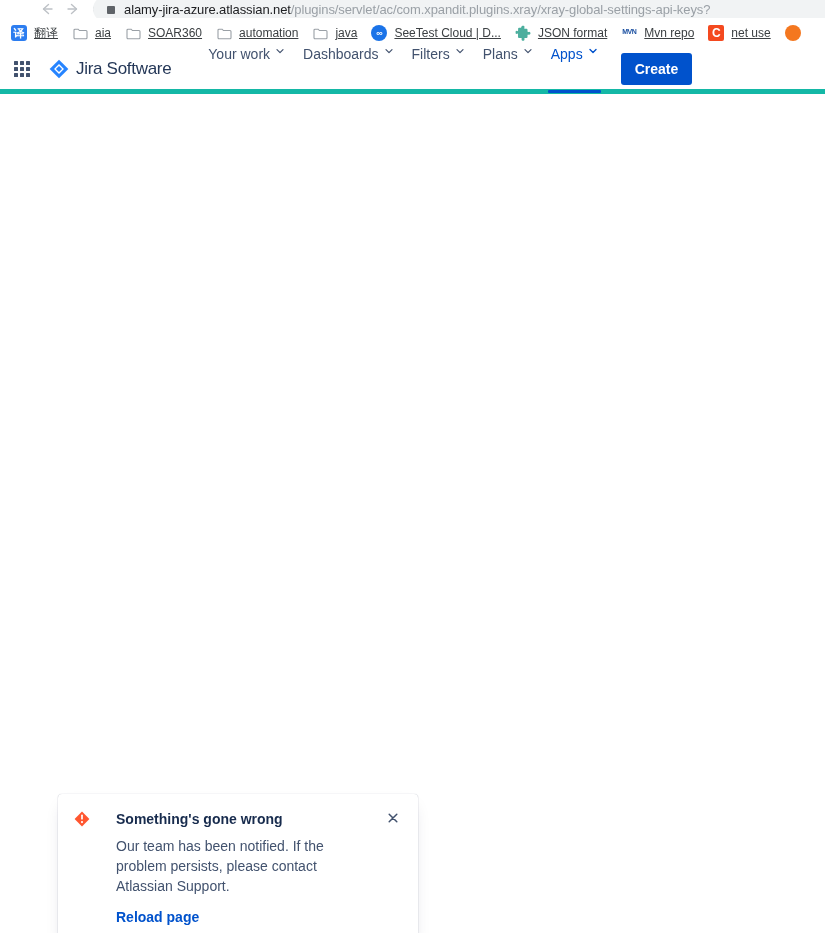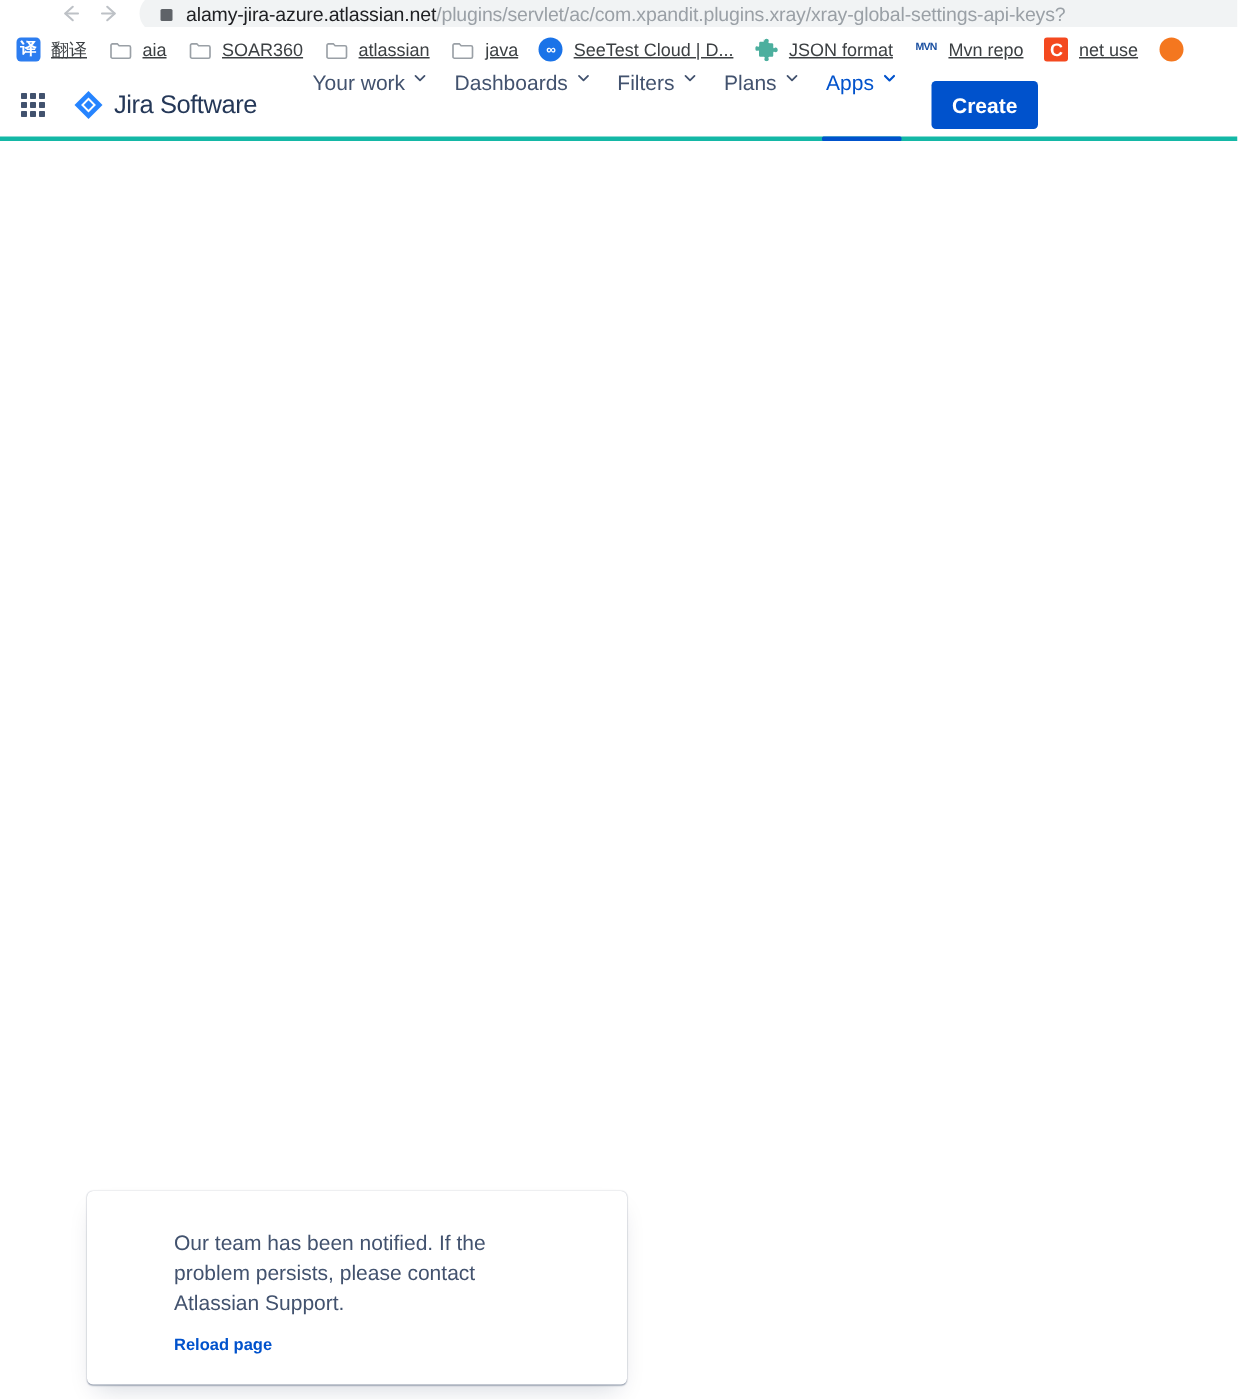--- a/index.html
+++ b/index.html
@@ -175,21 +175,21 @@
     line-height: 16px;
   }
   .bookmark-cut {
     padding-right: 0;
   }
 
   
   .jira-nav {
     height: 46px;
     background: #ffffff;
-    border-bottom: 3px solid #14b8a6;
+    border-bottom: 5px solid #14b8a6;
     display: flex;
     align-items: center;
     padding: 0 0 0 4px;
     box-sizing: border-box;
     position: relative;
   }
   .app-switcher {
     width: 32px;
     height: 32px;
     display: flex;
@@ -337,21 +337,21 @@
     margin-left: 42px;
     margin-top: 8px;
     font-size: 14px;
     line-height: 20px;
     color: #42526e;
     max-width: 250px;
   }
   .error-action {
     margin-left: 42px;
     margin-top: 13px;
-    font-size: 11px;
+    font-size: 14px;
     font-weight: bold;
     color: #0052cc;
     cursor: pointer;
     display: inline-block;
     text-decoration: none;
   }
 </style>
 </head>
 <body>
 
@@ -407,21 +407,21 @@
       </span>
       <span class="bookmark-label">SOAR360</span>
     </div>
 
     <div class="bookmark">
       <span class="bm-icon icon-folder">
         <svg width="15" height="13" viewBox="0 0 15 13">
           <path d="M1 3.2a1 1 0 0 1 1-1h3.2l1.2 1.3H13a1 1 0 0 1 1 1v6.3a1 1 0 0 1-1 1H2a1 1 0 0 1-1-1z" fill="none" stroke="#9aa0a6" stroke-width="1.1"></path>
         </svg>
       </span>
-      <span class="bookmark-label">atlassian</span>
+      <span class="bookmark-label">automation</span>
     </div>
 
     <div class="bookmark">
       <span class="bm-icon icon-folder">
         <svg width="15" height="13" viewBox="0 0 15 13">
           <path d="M1 3.2a1 1 0 0 1 1-1h3.2l1.2 1.3H13a1 1 0 0 1 1 1v6.3a1 1 0 0 1-1 1H2a1 1 0 0 1-1-1z" fill="none" stroke="#9aa0a6" stroke-width="1.1"></path>
         </svg>
       </span>
       <span class="bookmark-label">java</span>
     </div>
@@ -536,17 +536,32 @@
       </span>
     </div>
 
     <button class="create-btn">Create</button>
   </div>
 </div>
 
 <div class="page-body">
 
   <div class="error-dialog">
+    <div class="error-head">
+      <span class="error-icon">
+        <svg width="16" height="16" viewBox="0 0 16 16">
+          <path d="M8 0.6 15.4 8 8 15.4 0.6 8z" fill="#ff5630" rx="2"></path>
+          <rect x="7.15" y="3.4" width="1.7" height="5.2" rx="0.85" fill="#ffffff"></rect>
+          <circle cx="8" cy="11.1" r="1.05" fill="#ffffff"></circle>
+        </svg>
+      </span>
+      <span class="error-title">Something's gone wrong</span>
+      <span class="close-x">
+        <svg width="14" height="14" viewBox="0 0 14 14">
+          <path d="M3.2 3.2 L10.8 10.8 M10.8 3.2 L3.2 10.8" stroke="#42526e" stroke-width="1.5" stroke-linecap="round"></path>
+        </svg>
+      </span>
+    </div>
     <div class="error-body">Our team has been notified. If the problem persists, please contact Atlassian Support.</div>
     <a class="error-action" href="#">Reload page</a>
   </div>
 
 </div>
 
 </body></html>

